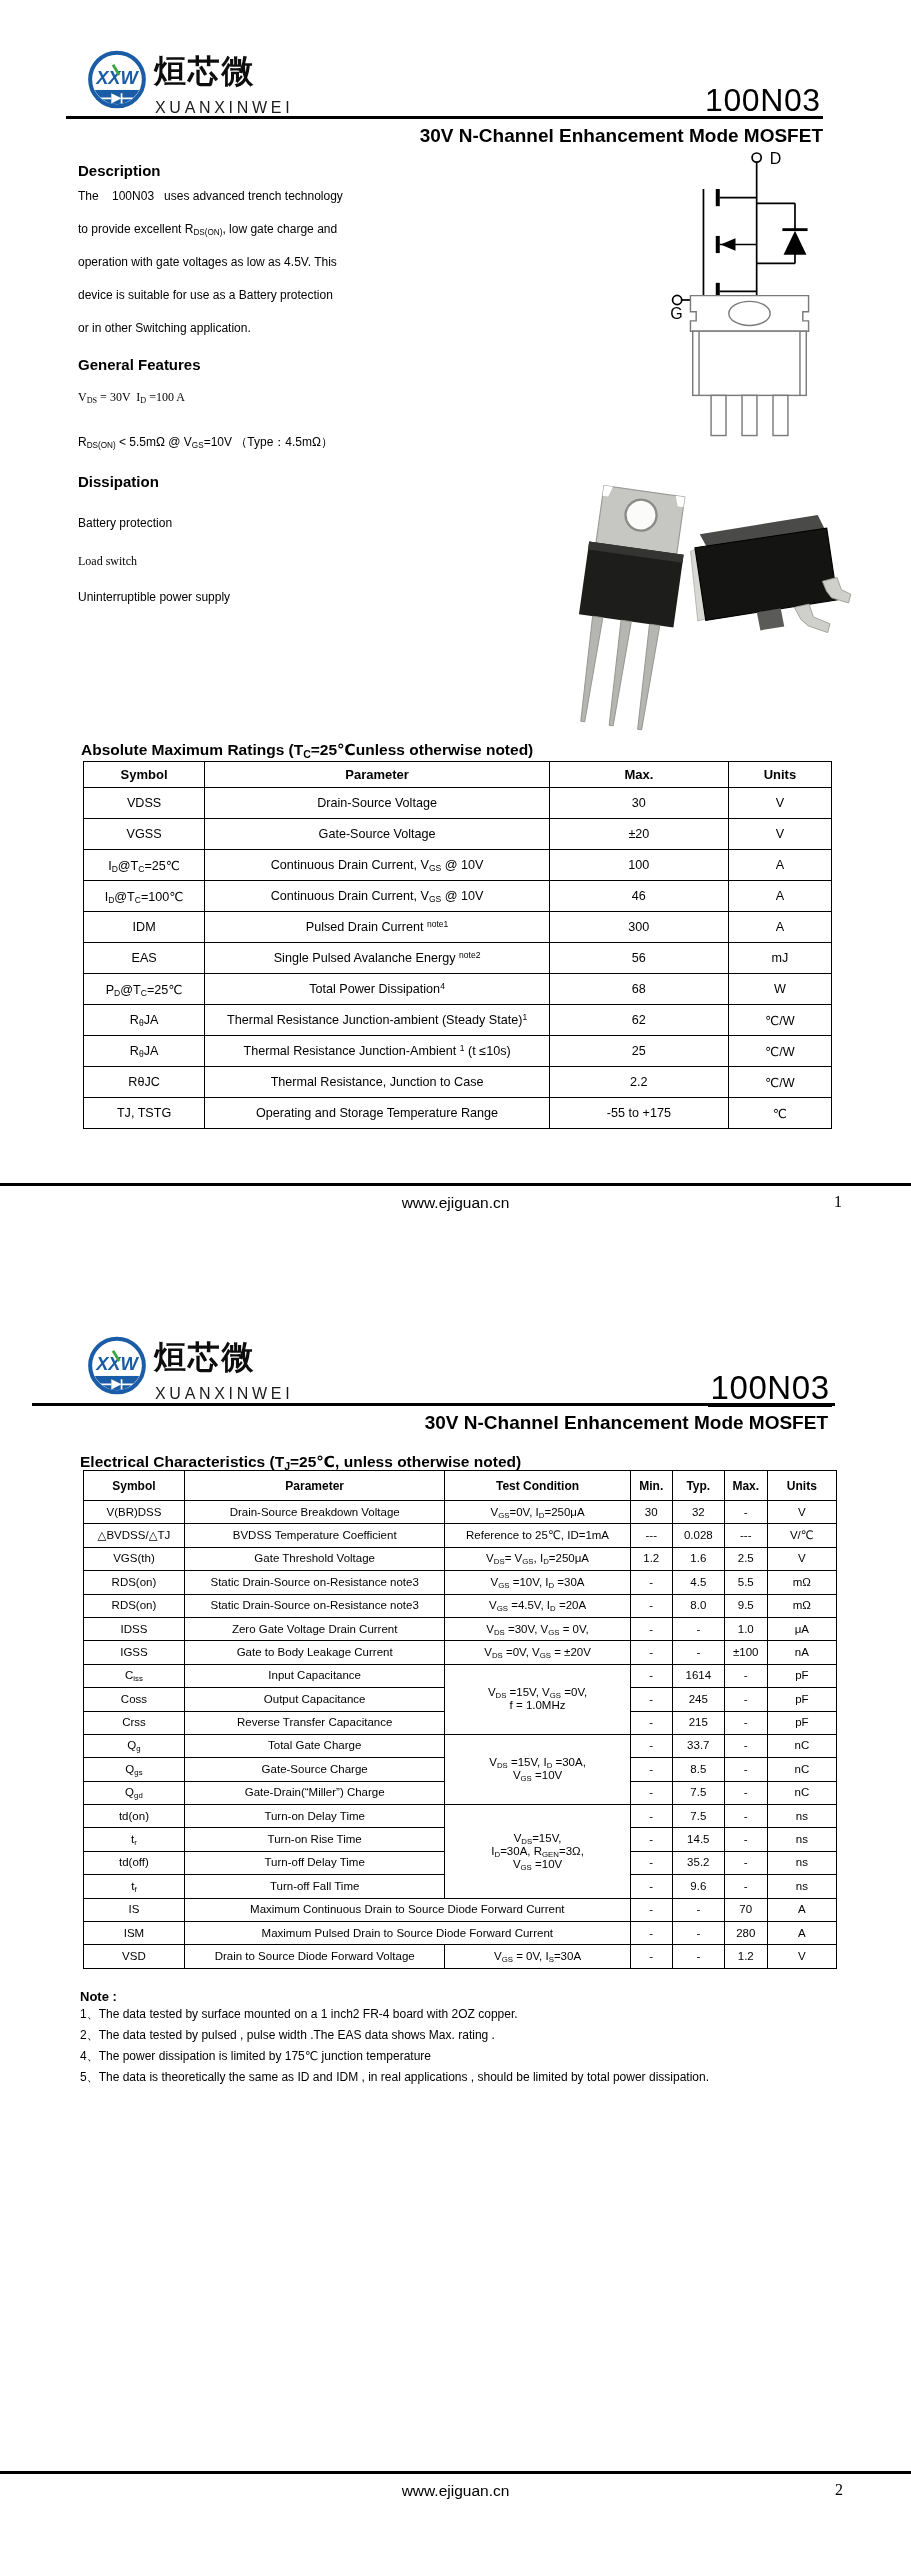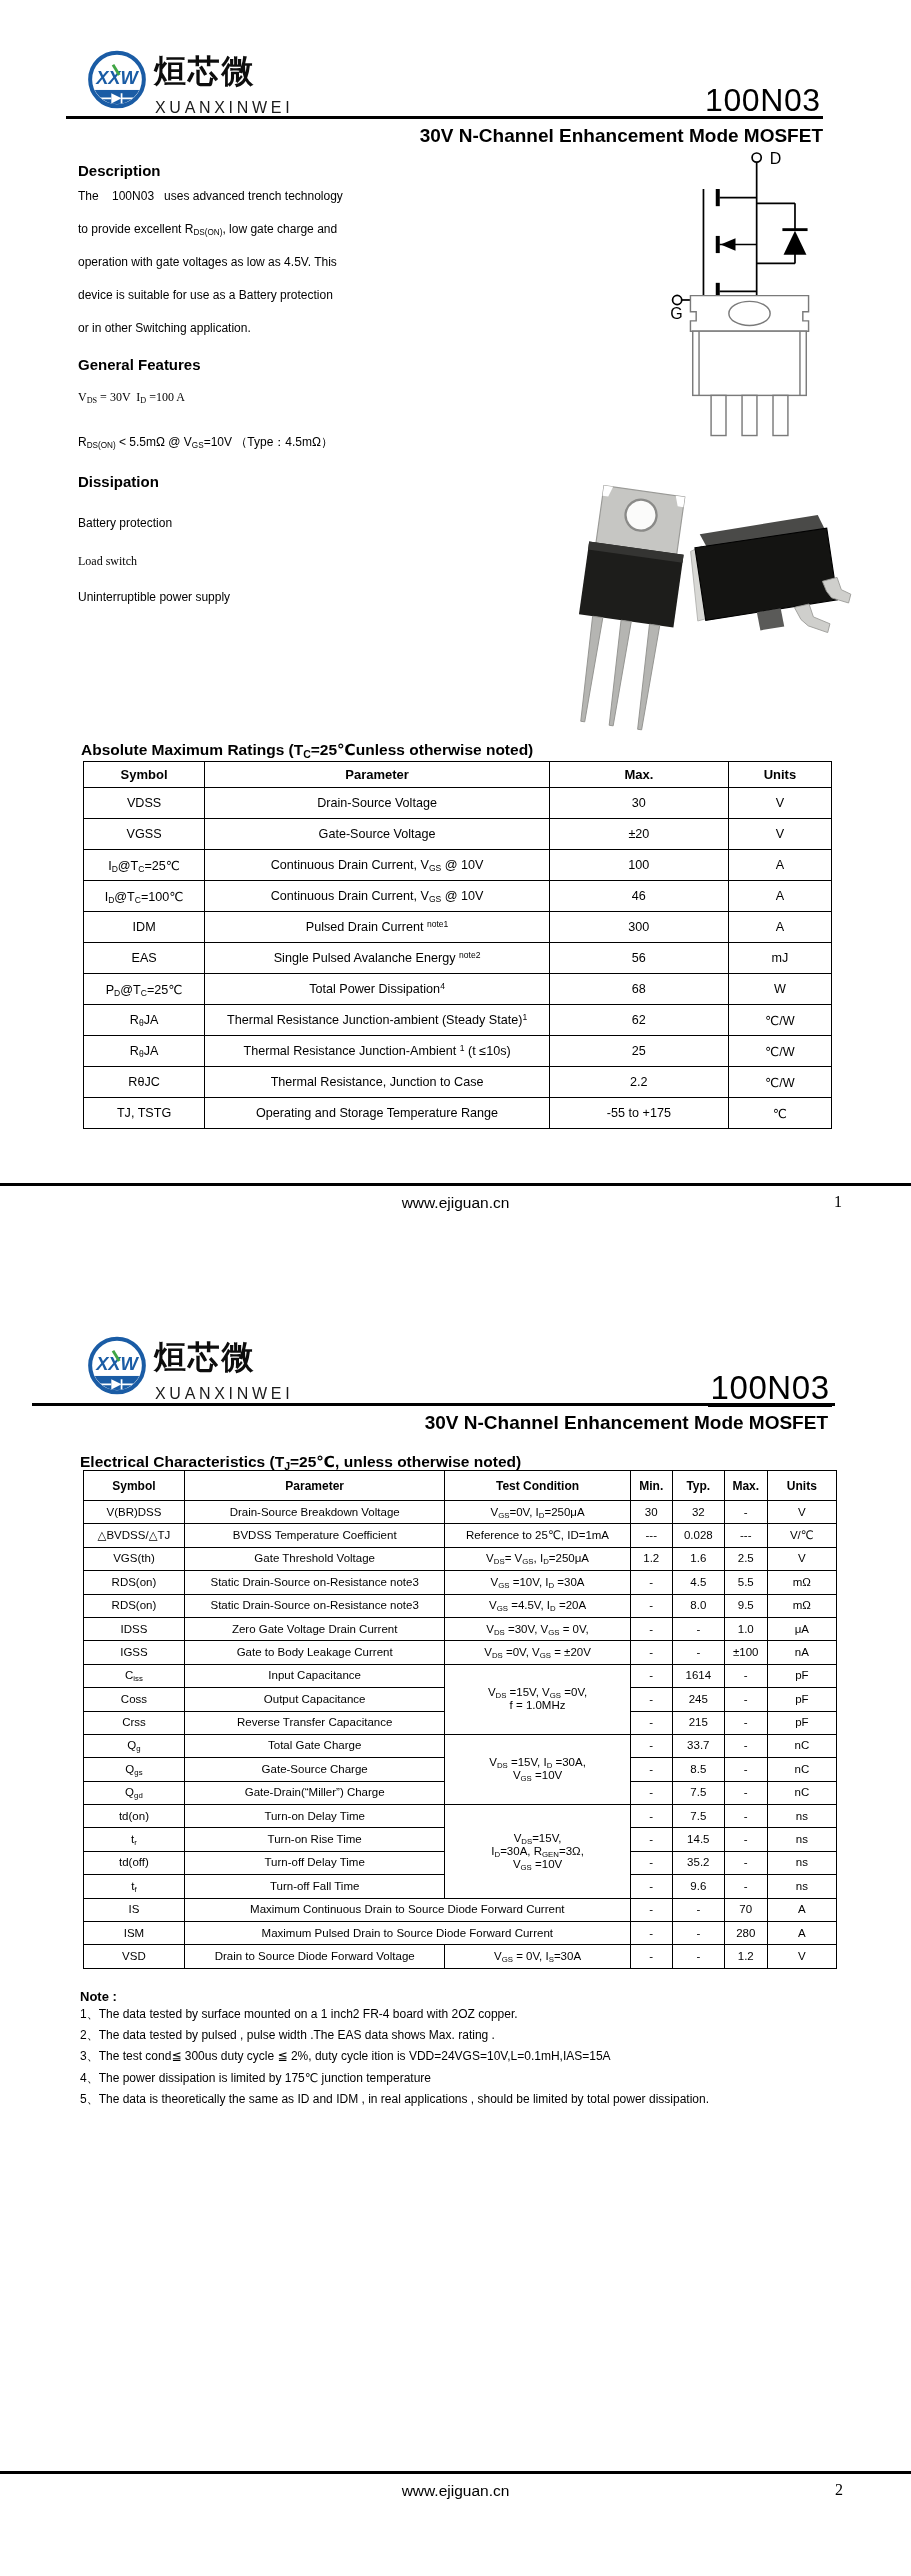--- a/index.html
+++ b/index.html
@@ -471,21 +471,20 @@
             <td>1.2</td>
             <td>V</td>
           </tr>
         </tbody>
       </table>
 
     <div class="abs note-h" style="left:80px;top:701px;">Note :</div>
     <div class="abs" style="left:80px;top:718px;width:792px;">
       <div class="note-line" style="height:20.7px;">1、The data tested by surface mounted on a 1 inch2 FR-4 board with 2OZ copper.</div>
       <div class="note-line" style="height:21px;">2、The data tested by pulsed , pulse width .The EAS data shows Max. rating .</div>
-      <div class="note-line" style="height:22px;">3、The test cond≦ 300us duty cycle ≦ 2%, duty cycle ition is VDD=24VGS=10V,L=0.1mH,IAS=15A</div>
       <div class="note-line" style="height:21px;">4、The power dissipation is limited by 175℃ junction temperature</div>
       <div class="note-line" style="height:21px;">5、The data is theoretically the same as ID and IDM , in real applications , should be limited by total power dissipation.</div>
     </div>
 
     <div class="abs footer-rule" style="top:1183px;"></div>
     <div class="abs footer-url" style="top:1194px;">www.ejiguan.cn</div>
     <div class="abs page-num" style="top:1193px;right:68px;">2</div>
   </div>
 
 </div>

